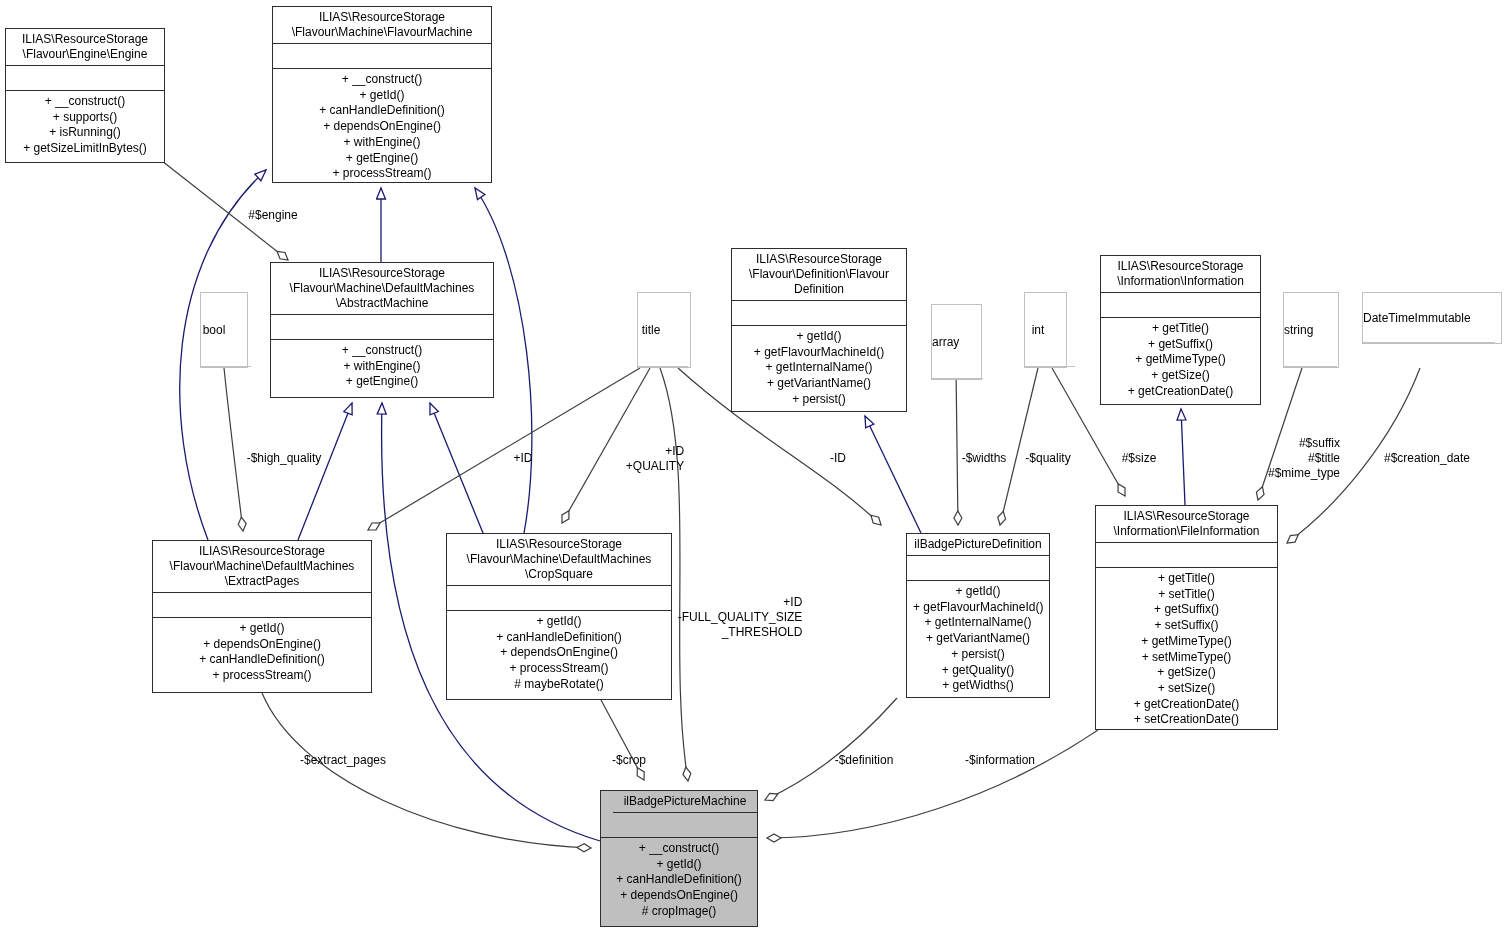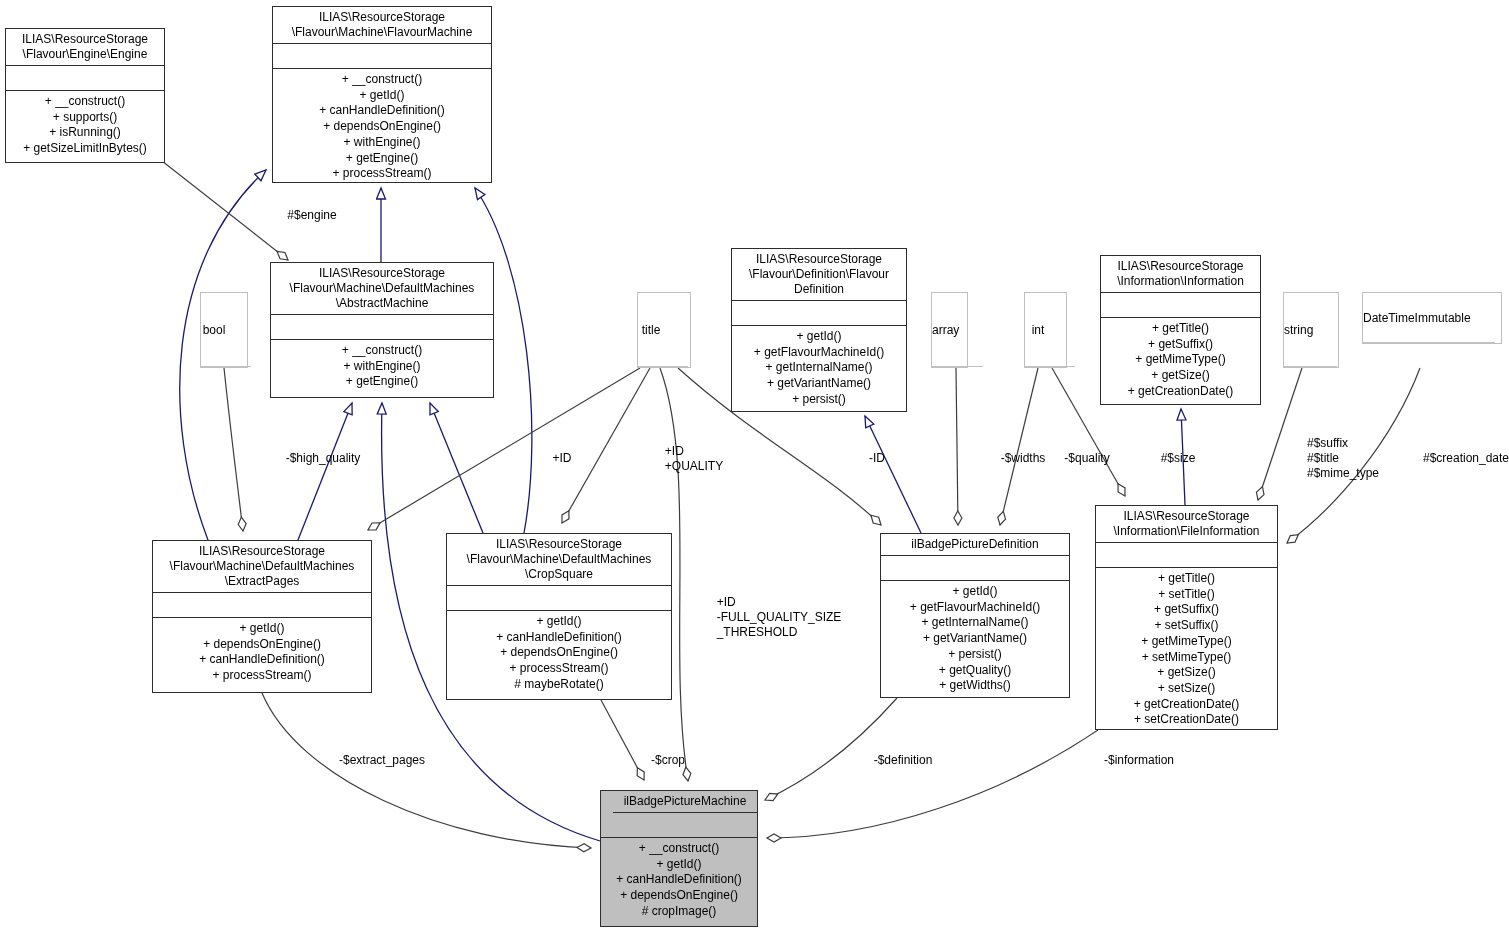--- a/index.html
+++ b/index.html
@@ -33,22 +33,22 @@
   }
   .tbox .ttl {
     flex: 0 0 26px; display: flex; align-items: center; justify-content: center;
     border-bottom: 1.2px solid #c0c0c0; white-space: pre;
   }
   .tbox .c1 { flex: 0 0 24px; border-bottom: 1.2px solid #c0c0c0; }
   .tbox .c2 { flex: 1 1 auto; }
 
   .edge-label {
     position: absolute; transform: translateX(-50%);
-    font-size: 12px; line-height: 15px; text-align: left; white-space: pre;
-    color: #000; pointer-events: none; margin-left: 39px;
+    font-size: 12px; line-height: 15px; text-align: right; white-space: pre;
+    color: #000; pointer-events: none;
   }
 </style>
 </head>
 <body>
 
 <div id="stage">
 
   <svg id="edges" xmlns="http://www.w3.org/2000/svg" width="1509" height="933">
     <defs>
       <marker id="mArrow" markerWidth="15" markerHeight="12" refX="12" refY="5.5" orient="auto" markerUnits="userSpaceOnUse">
@@ -161,21 +161,21 @@
 \Flavour\Machine\DefaultMachines
 \CropSquare</div>
     <div class="attrs"></div>
     <div class="methods">+ getId()
 + canHandleDefinition()
 + dependsOnEngine()
 + processStream()
 # maybeRotate()</div>
   </div>
 
-  <div class="cls" style="left:880px;top:533px;width:190px;height:165px">
+  <div class="cls" style="left:906px;top:533px;width:144px;height:165px">
     <div class="ttl">ilBadgePictureDefinition</div>
     <div class="attrs"></div>
     <div class="methods">+ getId()
 + getFlavourMachineId()
 + getInternalName()
 + getVariantName()
 + persist()
 + getQuality()
 + getWidths()</div>
   </div>
@@ -209,21 +209,21 @@
   <div class="tbox" style="left:200px;top:292px;width:48px;height:76px">
     <div class="ttl">bool</div>
     <div class="c1"></div>
     <div class="c2"></div>
   </div>
   <div class="tbox" style="left:637px;top:292px;width:54px;height:76px">
     <div class="ttl">title</div>
     <div class="c1"></div>
     <div class="c2"></div>
   </div>
-  <div class="tbox" style="left:931px;top:292px;width:37px;height:76px">
+  <div class="tbox" style="left:931px;top:304px;width:51px;height:76px">
     <div class="ttl">array</div>
     <div class="c1"></div>
     <div class="c2"></div>
   </div>
   <div class="tbox" style="left:1024px;top:292px;width:43px;height:76px">
     <div class="ttl">int</div>
     <div class="c1"></div>
     <div class="c2"></div>
   </div>
   <div class="tbox" style="left:1283px;top:292px;width:56px;height:76px">
@@ -249,15 +249,15 @@
   <div class="edge-label" style="left:1304px;top:436px">#$suffix
 #$title
 #$mime_type</div>
   <div class="edge-label" style="left:1427px;top:451px">#$creation_date</div>
   <div class="edge-label" style="left:740px;top:595px">+ID
 -FULL_QUALITY_SIZE
 _THRESHOLD</div>
   <div class="edge-label" style="left:343px;top:753px">-$extract_pages</div>
   <div class="edge-label" style="left:629px;top:753px">-$crop</div>
   <div class="edge-label" style="left:864px;top:753px">-$definition</div>
-  <div class="edge-label" style="left:1100px;top:753px">-$information</div>
+  <div class="edge-label" style="left:1000px;top:753px">-$information</div>
 
 </div>
 
 </body></html>

